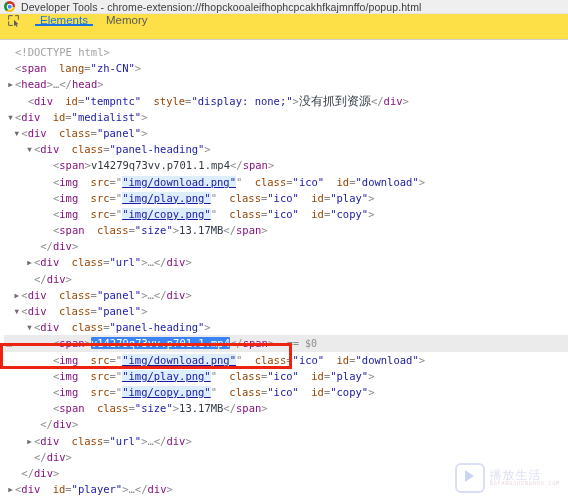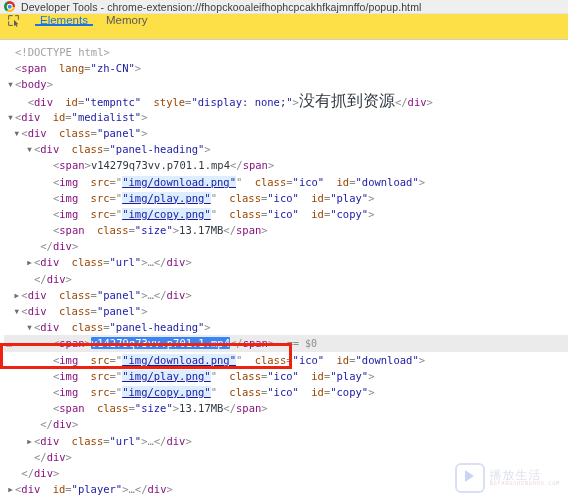--- a/index.html
+++ b/index.html
@@ -154,21 +154,21 @@
   }
   .dollar {
     color: #8d8d8d;
     font-size: 10px;
   }
   .selected-text {
     background: #3a84f5;
     color: #ffffff;
     border-radius: 1px;
   }
-  .cn { font-family: "DejaVu Sans", sans-serif; font-size: 16px; }
+  .cn { font-family: "DejaVu Sans", sans-serif; font-size: 12px; }
   .dots {
     color: #9a9a9a;
     position: absolute;
     left: 2px;
   }
 
   
   .redbox {
     position: absolute;
     border: 3px solid #ee2211;
@@ -240,22 +240,22 @@
     <div class="tab">Memory</div>
   </div>
 </div>
 
 <div class="dom-tree">
 
   <div class="ln"><span class="tw sp">▸</span><span class="doctype">&lt;!DOCTYPE html&gt;</span></div>
 
   <div class="ln"><span class="tw sp">▸</span><span class="punct">&lt;</span><span class="tag">span</span> <span class="attr">lang</span><span class="punct">=</span><span class="val">"zh-CN"</span><span class="punct">&gt;</span></div>
 
-
-  <div class="ln"><span class="tw">▼</span><span class="punct">&lt;</span><span class="tag">body</span><span class="punct">&gt;</span></div>
+  <div class="ln"><span class="tw">▶</span><span class="punct">&lt;</span><span class="tag">head</span><span class="punct">&gt;</span><span class="ellip">…</span><span class="punct">&lt;/</span><span class="tag">head</span><span class="punct">&gt;</span></div>
+
 
   <div class="ln"><span class="tw sp">▸</span>  <span class="punct">&lt;</span><span class="tag">div</span> <span class="attr">id</span><span class="punct">=</span><span class="val">"tempntc"</span> <span class="attr">style</span><span class="punct">=</span><span class="val">"display: none;"</span><span class="punct">&gt;</span><span class="cn txt">没有抓到资源</span><span class="punct">&lt;/</span><span class="tag">div</span><span class="punct">&gt;</span></div>
 
   <div class="ln"><span class="tw">▼</span><span class="punct">&lt;</span><span class="tag">div</span> <span class="attr">id</span><span class="punct">=</span><span class="val">"medialist"</span><span class="punct">&gt;</span></div>
 
   <div class="ln"> <span class="tw">▼</span><span class="punct">&lt;</span><span class="tag">div</span> <span class="attr">class</span><span class="punct">=</span><span class="val">"panel"</span><span class="punct">&gt;</span></div>
 
   <div class="ln">   <span class="tw">▼</span><span class="punct">&lt;</span><span class="tag">div</span> <span class="attr">class</span><span class="punct">=</span><span class="val">"panel-heading"</span><span class="punct">&gt;</span></div>
 
   <div class="ln"><span class="tw sp">▸</span>      <span class="punct">&lt;</span><span class="tag">span</span><span class="punct">&gt;</span><span class="txt">v14279q73vv.p701.1.mp4</span><span class="punct">&lt;/</span><span class="tag">span</span><span class="punct">&gt;</span></div>

